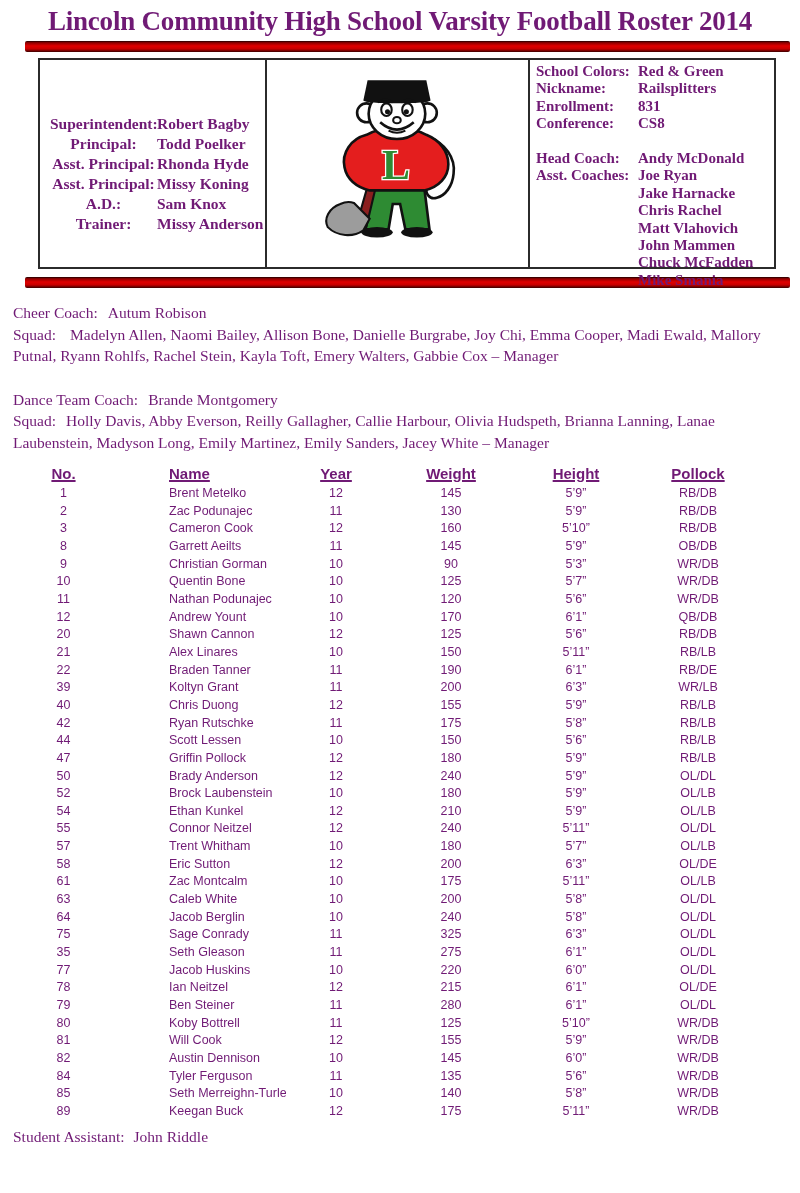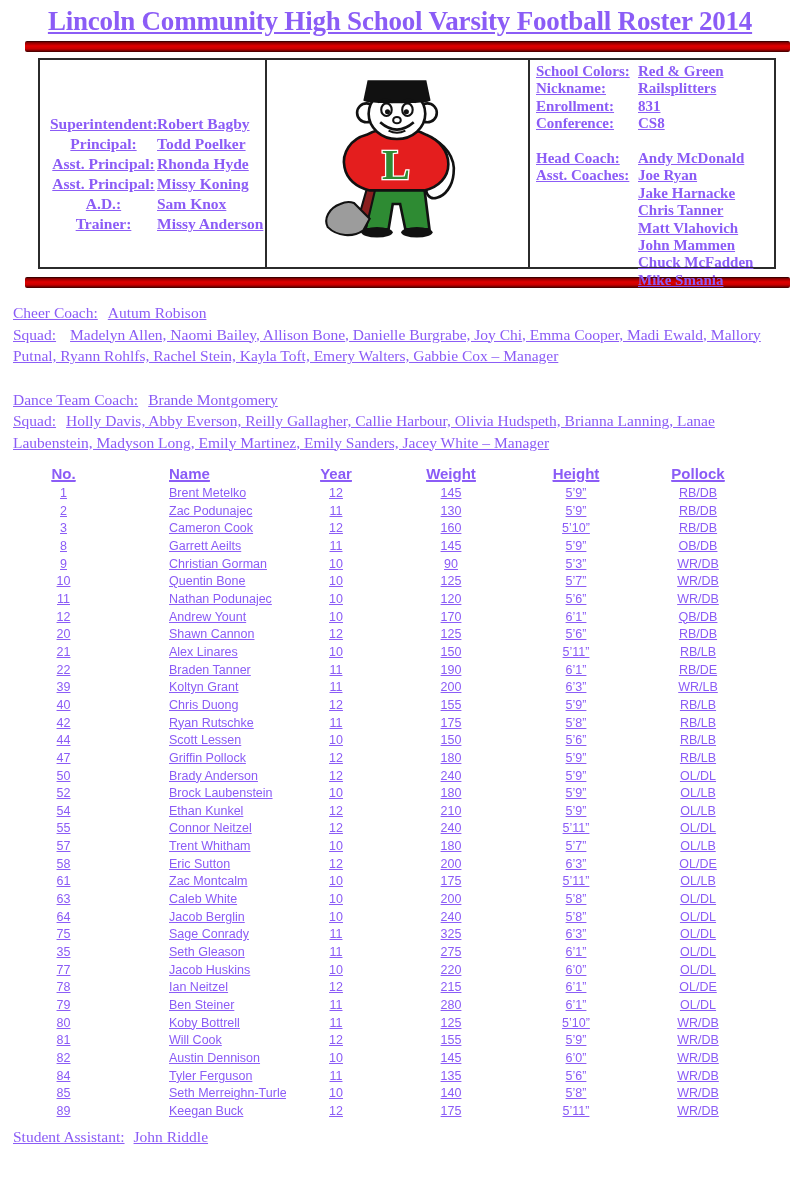--- a/index.html
+++ b/index.html
@@ -1,18 +1,18 @@
 <!DOCTYPE html>
 <html><head>
 <meta charset="utf-8">
 <style>
   html,body { margin:0; padding:0; background:#fff; }
   .page {
     position:relative; width:800px; height:1193px; background:#fff;
-    overflow:hidden; color:#8b5cf6; font-family:"Liberation Serif", serif;text-decoration:underline;
+    overflow:hidden; color:#701a75; font-family:"Liberation Serif", serif;
   }
   
   .title {
     margin:6px 10px 0 10px; text-align:center;
     font-size:27px; font-weight:bold; letter-spacing:-0.2px;
     font-family:"Liberation Serif", serif;
   }
   .redbar {
     height:11px; margin:4px 10px 0 25px; border-radius:2px;
     background:linear-gradient(to bottom,#1a0000 0%,#8c0000 15%,#e00000 45%,#c70000 72%,#3a0000 100%);
@@ -163,21 +163,21 @@
       <div class="irow">
         <span class="ilabel">Asst. Coaches:</span>
         <span class="ival">Joe Ryan</span>
       </div>
       <div class="irow">
         <span class="ilabel"></span>
         <span class="ival">Jake Harnacke</span>
       </div>
       <div class="irow">
         <span class="ilabel"></span>
-        <span class="ival">Chris Tanner</span>
+        <span class="ival">Chris Rachel</span>
       </div>
       <div class="irow">
         <span class="ilabel"></span>
         <span class="ival">Matt Vlahovich</span>
       </div>
       <div class="irow">
         <span class="ilabel"></span>
         <span class="ival">John Mammen</span>
       </div>
       <div class="irow">

